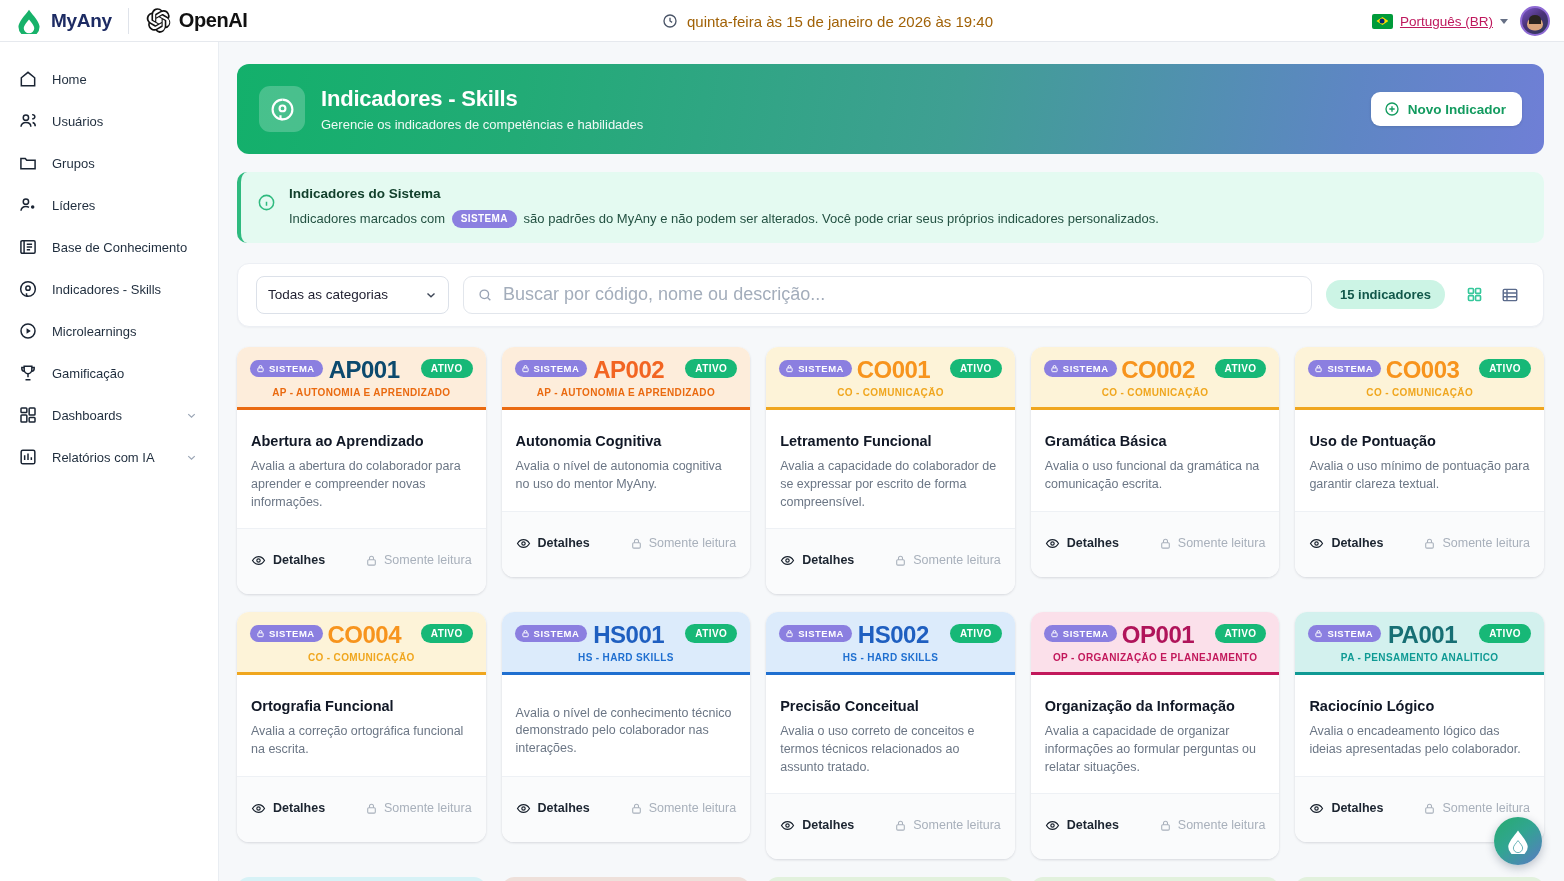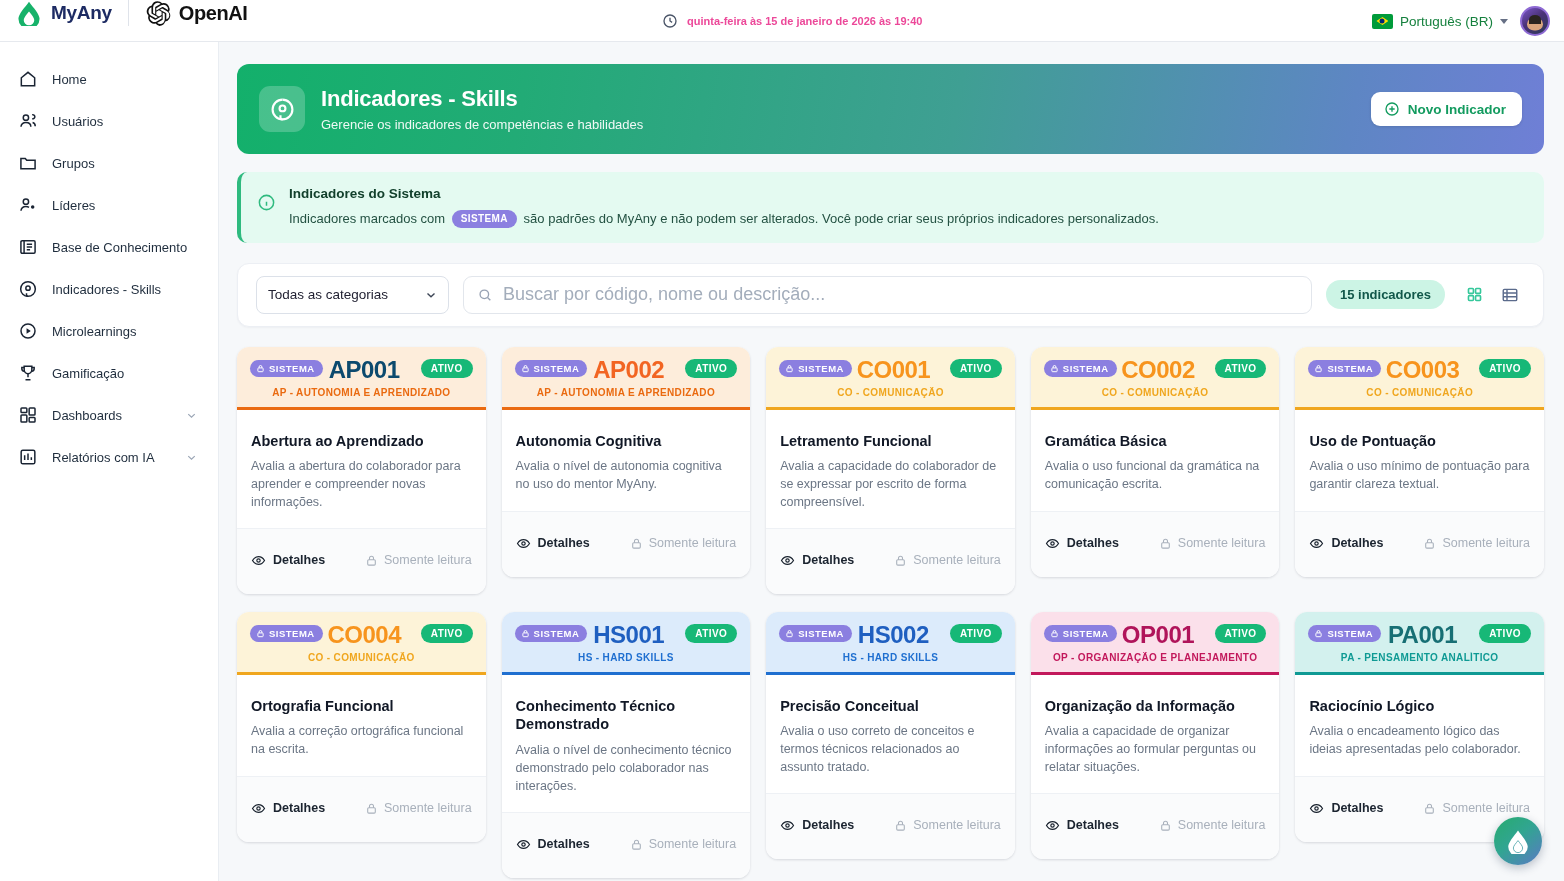--- a/index.html
+++ b/index.html
@@ -9,60 +9,60 @@
     font-family: "Liberation Sans", sans-serif;
     background: #f6f8fa;
     overflow: hidden;
   }
 
   
   .topbar {
     height: 42px; width: 1564px;
     background: #ffffff;
     border-bottom: 1px solid #e6e9ee;
-    display: flex; align-items: flex-start;
+    display: flex; align-items: center;
     position: relative;
   }
   .brand { display: flex; align-items: center; gap: 9px; padding-left: 16px; }
   .myany-leaf { width: 26px; height: 26px; display:block; }
   .brand-name {
     font-size: 19px; font-weight: 700; color: #1d2b63; letter-spacing: -0.3px;
   }
   .brand-sep {
     width: 1px; height: 26px; background: #dfe3ea; margin: 0 16px;
   }
   .openai-lock { display: flex; align-items: center; gap: 7px; }
   .openai-name { font-size: 20px; font-weight: 700; color: #111; letter-spacing: -0.4px; }
 
   .clock-wrap {
     position: absolute; left: 662px; top: 0; height: 42px;
     display: flex; align-items: center; gap: 9px;
   }
-  .clock-text { font-size: 11px; color: #ec4899; font-weight: bold; }
+  .clock-text { font-size: 15px; color: #a16207; }
 
   .topbar-right {
     position: absolute; right: 14px; top: 0; height: 42px;
     display: flex; align-items: center; gap: 12px;
   }
   .lang-picker { display: flex; align-items: center; gap: 7px; cursor: pointer; }
   .flag {
     width: 21px; height: 15px; border-radius: 2px; position: relative;
     background: #009b3a; overflow: hidden; flex: none;
   }
   .flag .rhomb {
     position: absolute; left: 50%; top: 50%;
     width: 12px; height: 8px; background: #fedf00;
     transform: translate(-50%,-50%) ;
     clip-path: polygon(50% 0, 100% 50%, 50% 100%, 0 50%);
   }
   .flag .globe {
     position: absolute; left: 50%; top: 50%; width: 5px; height: 5px;
     border-radius: 50%; background: #002776; transform: translate(-50%,-50%);
   }
-  .lang-text { font-size: 13.5px; color: #15803d; }
+  .lang-text { font-size: 13.5px; color: #be185d; text-decoration: underline; }
   .caret { width: 0; height: 0; border-left: 4.5px solid transparent; border-right: 4.5px solid transparent; border-top: 5px solid #667085; }
   .avatar {
     width: 30px; height: 30px; border-radius: 50%;
     background: linear-gradient(145deg,#7b55c9 0%,#4a3278 45%,#2b3a55 100%);
     border: 2px solid #8e6ad4;
     position: relative; overflow: hidden; cursor: pointer;
   }
   .avatar::after {
     content:""; position:absolute; left:50%; top:54%;
     width:16px;height:13px;border-radius:50% 50% 45% 45%;
@@ -737,21 +737,20 @@
                   <path d="M8.3 10.5V7.8a3.7 3.7 0 0 1 7.4 0v2.7"></path>
                 </svg>
               <span>SISTEMA</span>
             </span>
             <span class="code" style="color:#1f5fc0">HS001</span>
             <span class="chip-ativo">ATIVO</span>
           </div>
           <div class="cat-label" style="color:#1f6fd0">HS - HARD SKILLS</div>
         </div>
         <div class="card-body">
-          <div class="card-title">Conhecimento Técnico Demonstrado</div>
           <div class="card-desc">Avalia o nível de conhecimento técnico demonstrado pelo colaborador nas interações.</div>
         </div>
         <div class="card-foot">
           <span class="foot-act">
             <svg viewBox="0 0 24 24" fill="none" stroke="currentColor" stroke-width="1.9">
                 <path d="M2.4 12S6 5.8 12 5.8 21.6 12 21.6 12 18 18.2 12 18.2 2.4 12 2.4 12z"></path>
                 <circle cx="12" cy="12" r="2.7"></circle>
               </svg>
             <span>Detalhes</span>
           </span>

